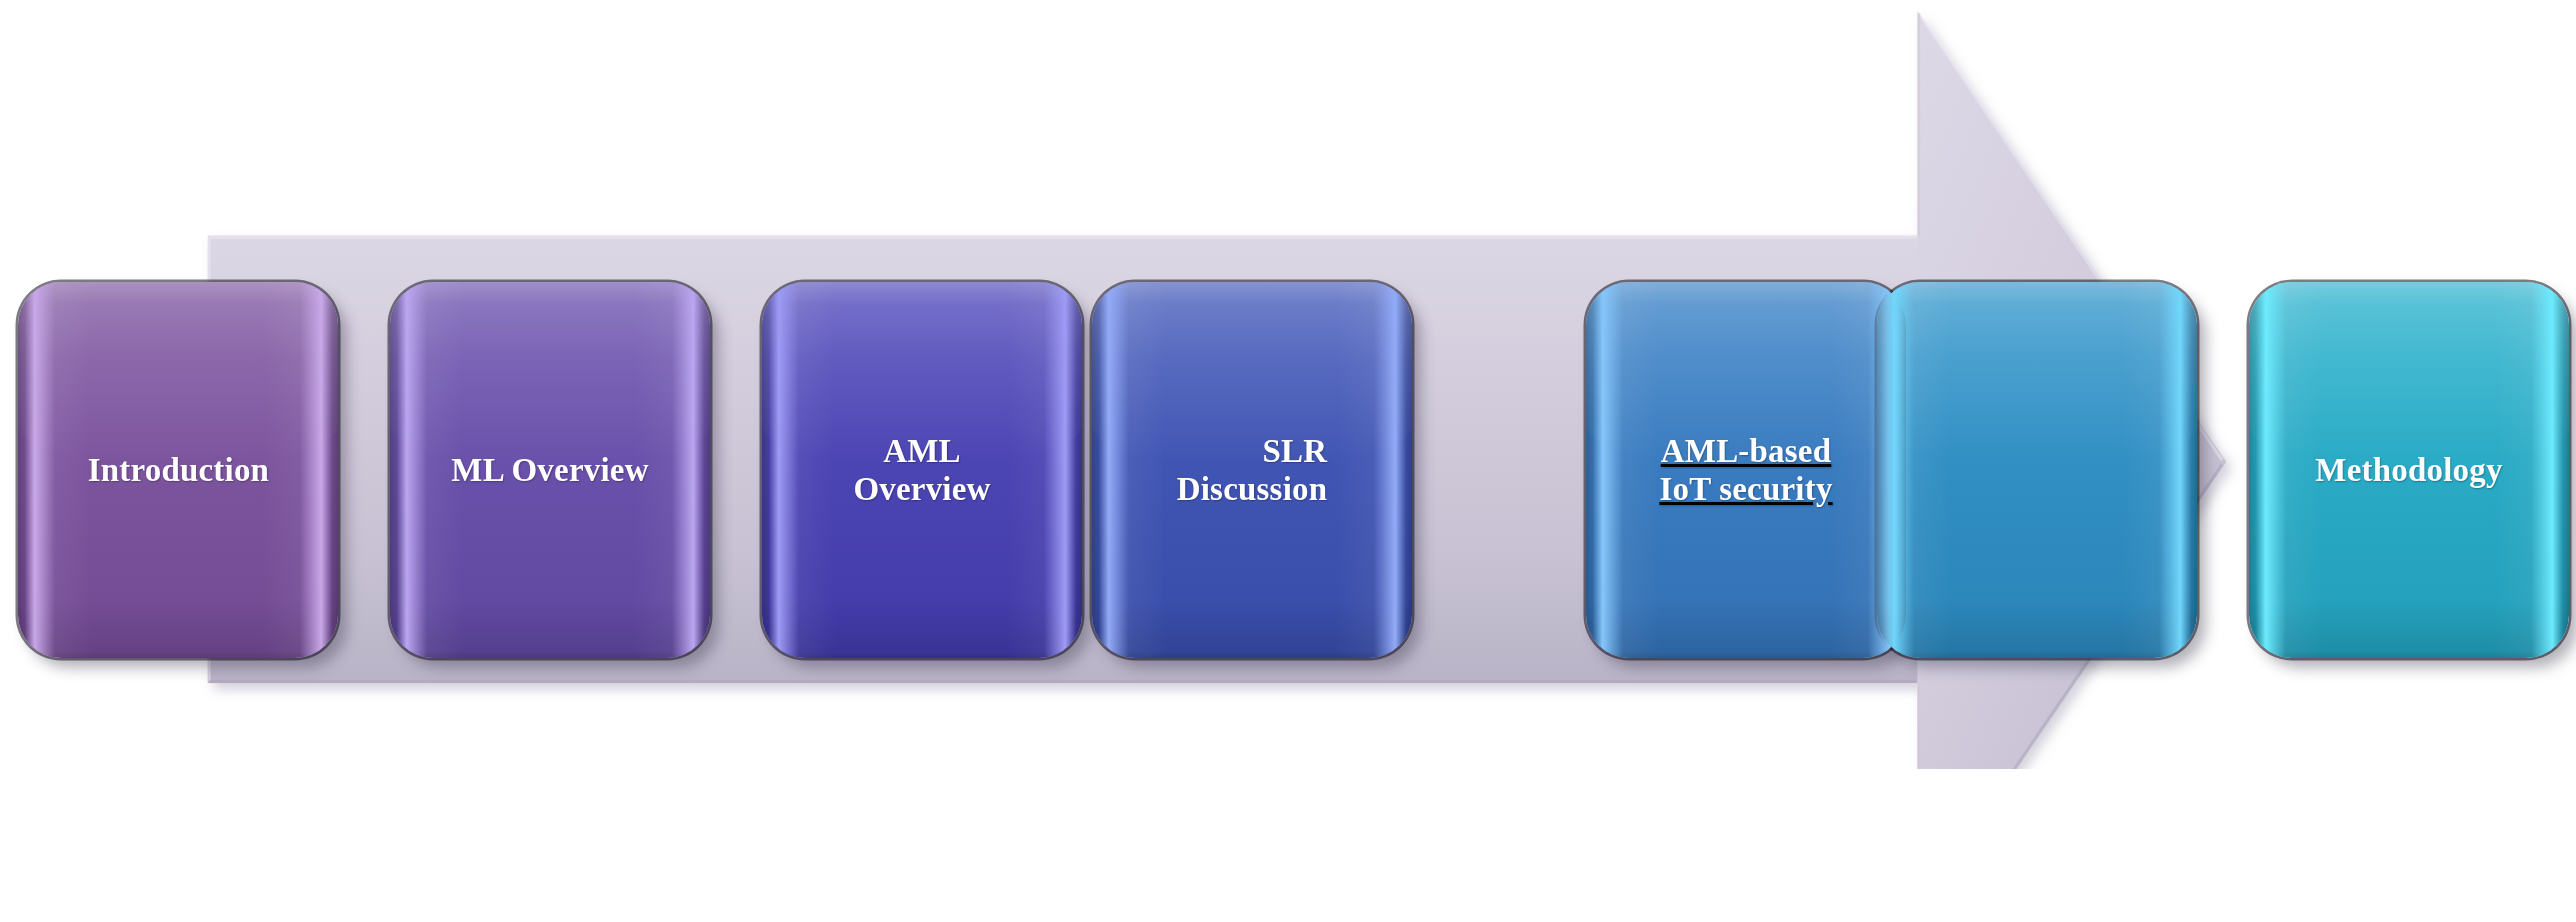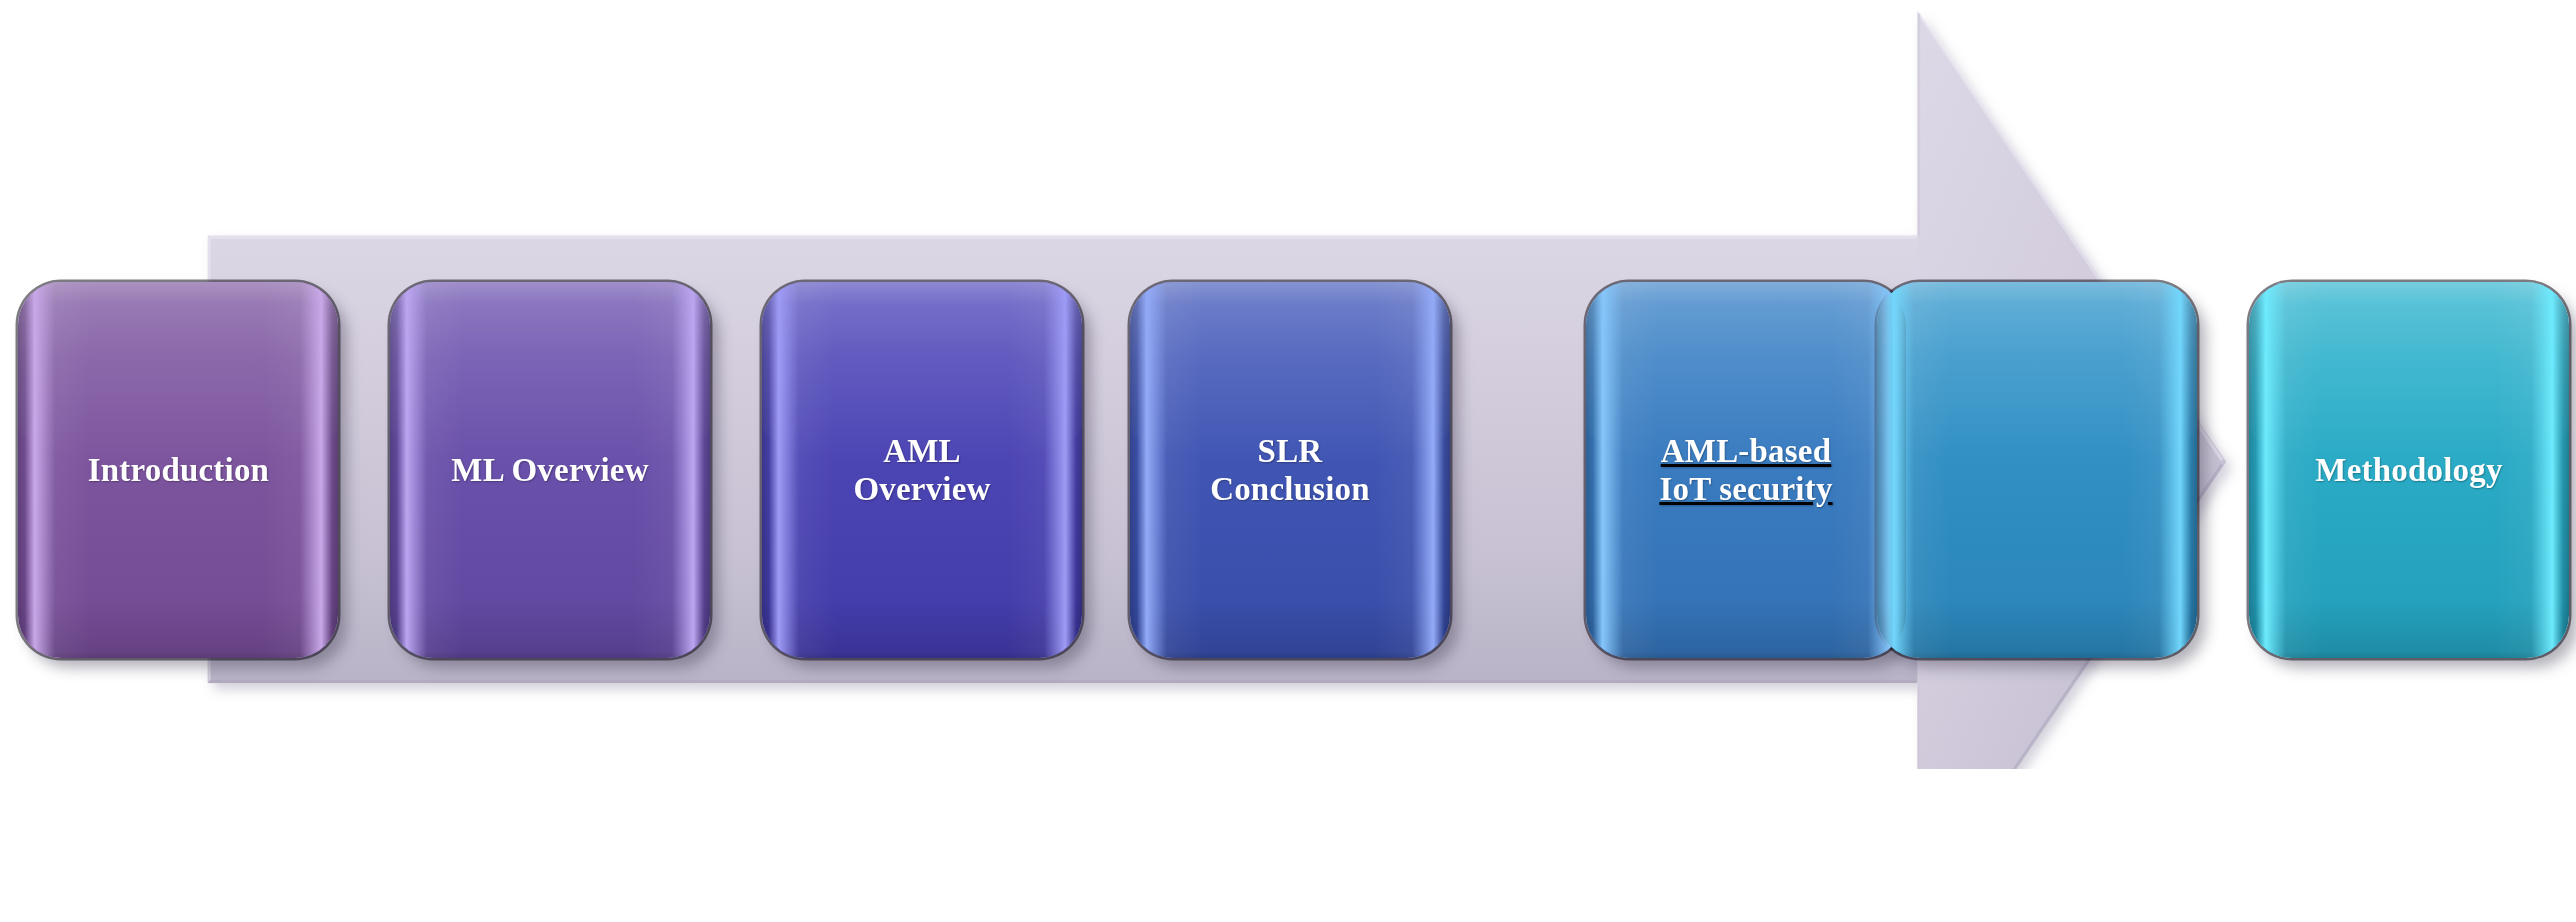--- a/index.html
+++ b/index.html
@@ -134,25 +134,25 @@
           <div>ML Overview</div>
         </div>
     </div>
       <div class="section-box" aria-label="AML Taxonomy" style="left: 762px; background: linear-gradient(rgb(86, 79, 190) 0%, rgb(76, 69, 180) 46%, rgb(65, 58, 168) 100%);">
         <div style="position: absolute; inset: 0px; border-radius: 43px; pointer-events: none; z-index: 2; background: linear-gradient(to right, rgba(0, 0, 0, 0.22) 0px, rgba(0, 0, 0, 0.1) 6.7px, rgb(158, 155, 245) 16.7px, rgba(255, 255, 255, 0.06) 37px, rgba(255, 255, 255, 0) 75px, rgba(255, 255, 255, 0) calc(100% - 77px), rgba(255, 255, 255, 0.05) calc(100% - 38px), rgb(158, 155, 245) calc(100% - 16.7px), rgba(0, 0, 0, 0.12) calc(100% - 5.8px), rgba(0, 0, 0, 0.26) 100%), linear-gradient(rgba(255, 255, 255, 0.2) 0px, rgba(255, 255, 255, 0.05) 22px, rgba(255, 255, 255, 0) 75px, rgba(0, 0, 0, 0) calc(100% - 58px), rgba(0, 0, 0, 0.1) calc(100% - 6.7px), rgba(0, 0, 0, 0.2) 100%);"></div>
       <div class="section-label">
           <div>AML</div>
           <div>Overview</div>
         </div>
     </div>
-      <div class="section-box" aria-label="SLR Methodology" style="left: 1130px; background: linear-gradient(rgb(75, 96, 190) 0%, rgb(65, 86, 180) 46%, rgb(55, 76, 168) 100%);">
+      <div class="section-box" aria-label="SLR Methodology" style="left: 1092px; background: linear-gradient(rgb(75, 96, 190) 0%, rgb(65, 86, 180) 46%, rgb(55, 76, 168) 100%); text-align: right;">
         <div style="position: absolute; inset: 0px; border-radius: 43px; pointer-events: none; z-index: 2; background: linear-gradient(to right, rgba(0, 0, 0, 0.22) 0px, rgba(0, 0, 0, 0.1) 6.7px, rgb(147, 171, 247) 16.7px, rgba(255, 255, 255, 0.06) 37px, rgba(255, 255, 255, 0) 75px, rgba(255, 255, 255, 0) calc(100% - 77px), rgba(255, 255, 255, 0.05) calc(100% - 38px), rgb(147, 171, 247) calc(100% - 16.7px), rgba(0, 0, 0, 0.12) calc(100% - 5.8px), rgba(0, 0, 0, 0.26) 100%), linear-gradient(rgba(255, 255, 255, 0.2) 0px, rgba(255, 255, 255, 0.05) 22px, rgba(255, 255, 255, 0) 75px, rgba(0, 0, 0, 0) calc(100% - 58px), rgba(0, 0, 0, 0.1) calc(100% - 6.7px), rgba(0, 0, 0, 0.2) 100%);"></div>
       <div class="section-label">
           <div>SLR</div>
-          <div>Conclusion</div>
+          <div>Discussion</div>
         </div>
     </div>
       <div class="section-box" aria-label="AML-based IoT security" style="left: 1586px; background: linear-gradient(rgb(65, 135, 202) 0%, rgb(58, 124, 192) 46%, rgb(51, 112, 180) 100%); text-decoration: underline;">
         <div style="position: absolute; inset: 0px; border-radius: 43px; pointer-events: none; z-index: 2; background: linear-gradient(to right, rgba(0, 0, 0, 0.22) 0px, rgba(0, 0, 0, 0.1) 6.7px, rgb(134, 198, 250) 16.7px, rgba(255, 255, 255, 0.06) 37px, rgba(255, 255, 255, 0) 75px, rgba(255, 255, 255, 0) calc(100% - 77px), rgba(255, 255, 255, 0.05) calc(100% - 38px), rgb(134, 198, 250) calc(100% - 16.7px), rgba(0, 0, 0, 0.12) calc(100% - 5.8px), rgba(0, 0, 0, 0.26) 100%), linear-gradient(rgba(255, 255, 255, 0.2) 0px, rgba(255, 255, 255, 0.05) 22px, rgba(255, 255, 255, 0) 75px, rgba(0, 0, 0, 0) calc(100% - 58px), rgba(0, 0, 0, 0.1) calc(100% - 6.7px), rgba(0, 0, 0, 0.2) 100%);"></div>
       <div class="section-label">
           <div>AML-based</div>
           <div>IoT security</div>
         </div>
     </div>
       <div class="section-box" aria-label="Results and Discussion" style="left: 1877px; background: linear-gradient(rgb(59, 156, 207) 0%, rgb(50, 144, 196) 46%, rgb(42, 132, 184) 100%);">

